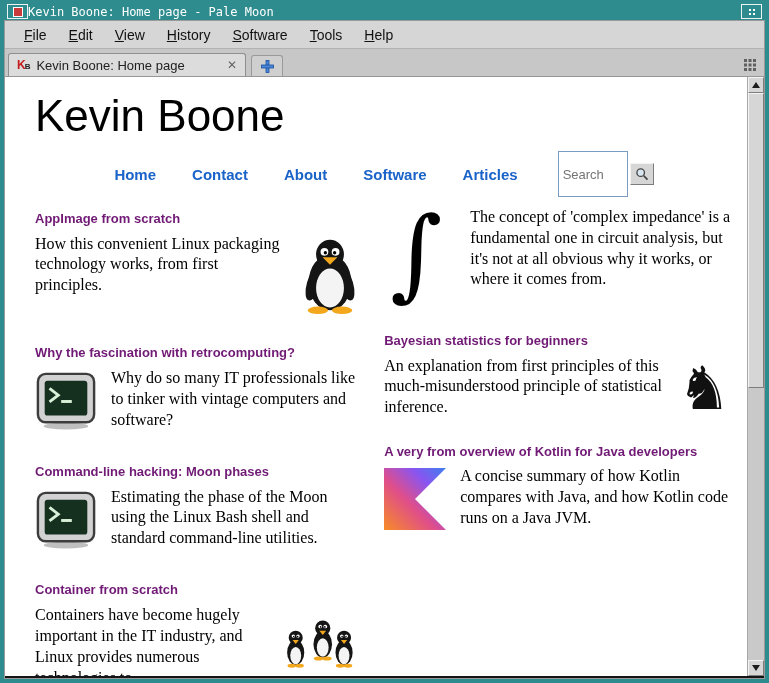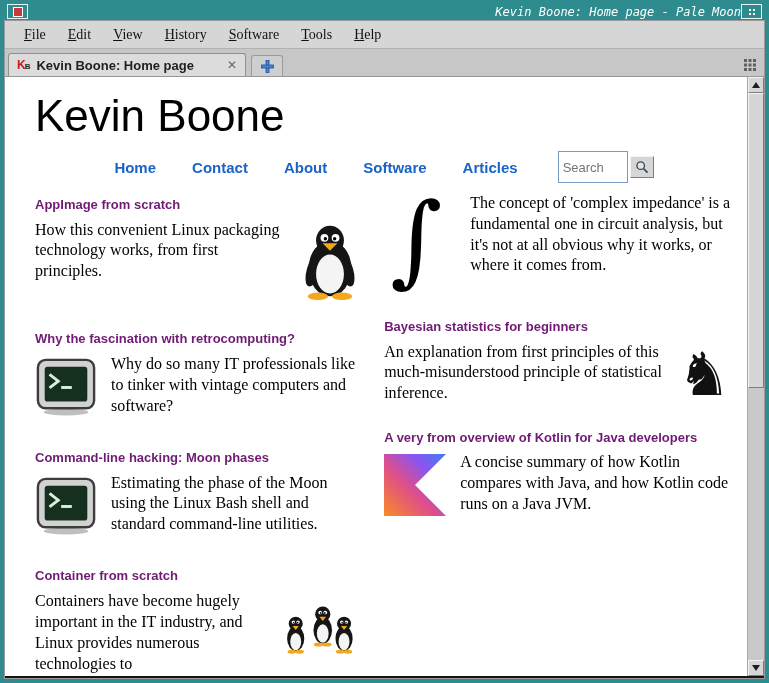--- a/index.html
+++ b/index.html
@@ -2,44 +2,44 @@
 <html><head>
 <meta charset="utf-8">
 <style>
   html,body{margin:0;padding:0;width:769px;height:683px;overflow:hidden;
     font-family:"Liberation Sans",sans-serif;}
   .window{position:absolute;inset:0;background:#2e8c8f;padding:3px 4px 4px 4px;
     box-sizing:border-box;display:flex;flex-direction:column;}
   
   .titlebar{height:17px;display:flex;align-items:center;color:#fff;
     font-family:"DejaVu Sans Mono",monospace;font-size:12px;padding:0 3px;}
-  .titlebar .title{flex:1;text-align:right;white-space:nowrap;overflow:hidden;font-style:italic;}
+  .titlebar .title{flex:1;text-align:left;white-space:nowrap;overflow:hidden;}
   .tb-btn{width:19px;height:13px;border:1px solid #eaf4f4;display:flex;
     align-items:center;justify-content:center;background:#2e8c8f;cursor:default;}
   .tb-menu-glyph{width:8px;height:8px;border:1px solid #fff;background:#c93a3a;}
   .tb-max-glyph{width:2px;height:2px;background:#fff;
     box-shadow:4px 0 #fff,0 4px #fff,4px 4px #fff;margin:-3px 3px 0 0;}
   
   .client{flex:1;background:#d6d6d6;border:1px solid #9a9a9a;display:flex;
     flex-direction:column;overflow:hidden;}
   
   .menubar{height:27px;display:flex;align-items:center;padding-left:8px;font-size:14px;color:#111;}
-  .menu-item{display:inline-block;padding:12px 11px;font-family:Liberation Serif, serif;}
+  .menu-item{display:inline-block;padding:12px 11px;}
   .menu-item::first-letter{text-decoration:underline;}
   
   .tabbar{height:27px;background:#c7c7c7;border-top:1px solid #b2b2b2;
     border-bottom:1px solid #979797;display:flex;align-items:flex-end;
     padding:0 6px 0 3px;position:relative;}
   .tab{height:23px;width:238px;background:#dcdcdc;border:1px solid #8f8f8f;
     border-bottom:none;border-radius:3px 3px 0 0;display:flex;align-items:center;
     gap:6px;padding:0 8px;font-size:13px;color:#222;box-sizing:border-box;}
   .favicon{display:inline-flex;align-items:flex-end;line-height:1;}
   .fk{color:#c61d1d;font-weight:700;font-size:12px;font-style:normal;}
   .fb{color:#222;font-weight:700;font-size:8px;font-style:normal;margin-left:-1px;}
-  .tab-label{flex:1;white-space:nowrap;overflow:hidden;font-weight:bold;}
+  .tab-label{flex:1;white-space:nowrap;overflow:hidden;}
   .tab-close{color:#666;font-size:12px;}
   .newtab-btn{height:20px;width:30px;margin-left:5px;border:1px solid #9a9a9a;
     border-bottom:none;border-radius:3px 3px 0 0;background:#cfcfcf;
     display:flex;align-items:center;justify-content:center;}
   .alltabs-btn{position:absolute;right:8px;top:8px;}
   
   .contentrow{flex:1;display:flex;overflow:hidden;background:#fff;}
   .page{flex:1;overflow:hidden;padding:4px 14px 0 30px;}
   
   .vscroll{width:16px;background:#c9c9c9;border-left:1px solid #a8a8a8;
@@ -54,21 +54,21 @@
   .tri.up{border-bottom:6px solid #1d1d1d;}
   .tri.down{border-top:6px solid #1d1d1d;}
   .bottomline{height:2px;background:#141414;}
   
   h1{text-align:left;font-size:44px;font-weight:400;margin:10px 0 10px;color:#000;}
   .nav{display:flex;justify-content:center;align-items:center;gap:36px;
     font-size:15px;font-weight:700;color:#1a63c8;}
   .nav-link{cursor:pointer;}
   .search{display:flex;align-items:center;gap:2px;margin-left:4px;}
   .search input{width:60px;height:18px;border:1px solid #7a9cc4;font-size:13px;
-    padding:6px 4px;color:#444;font-family:"Liberation Sans",sans-serif;}
+    padding:13px 4px;color:#444;font-family:"Liberation Sans",sans-serif;}
   .search-btn{width:24px;height:22px;background:#d6d6d6;border:1px solid;
     border-color:#f4f4f4 #7d7d7d #7d7d7d #f4f4f4;display:flex;align-items:center;
     justify-content:center;box-sizing:border-box;}
   .cols{display:grid;grid-template-columns:1fr 1.06fr;column-gap:20px;margin-top:10px;}
   .article{margin-bottom:18px;overflow:hidden;}
   .article h2{color:#701a75;font-size:13px;font-weight:700;line-height:1.9;
     margin:0 0 2px;cursor:pointer;}
   .art-body{font-family:"Liberation Serif",serif;font-size:16px;line-height:1.3;color:#000;}
   .art-body p{margin:0;}
   .img-r{float:right;margin:2px 2px 4px 12px;}

